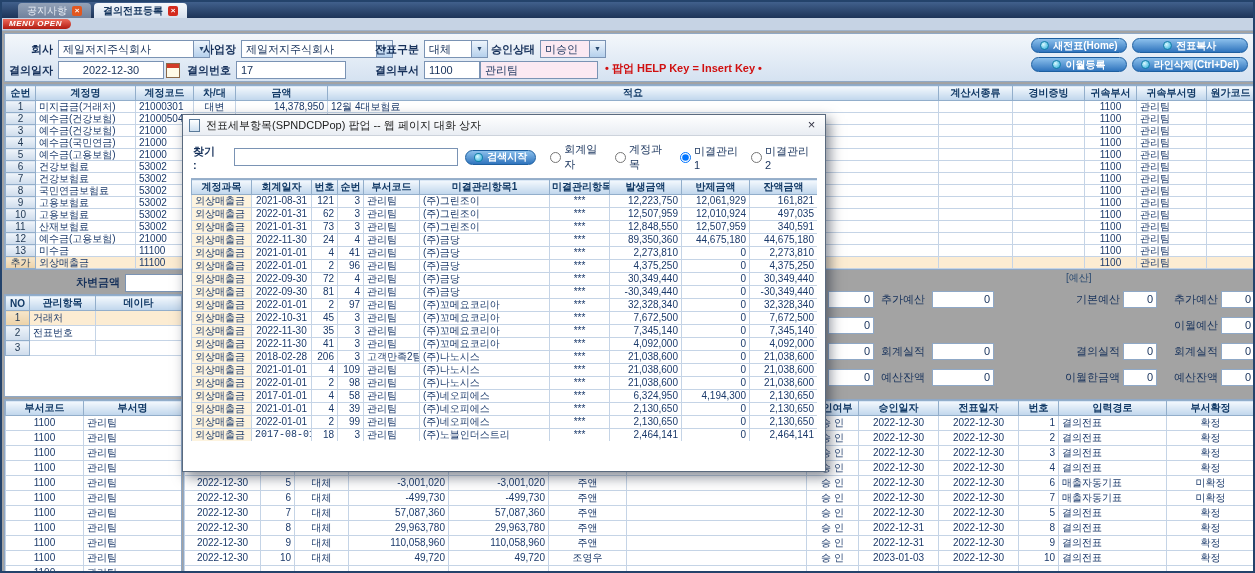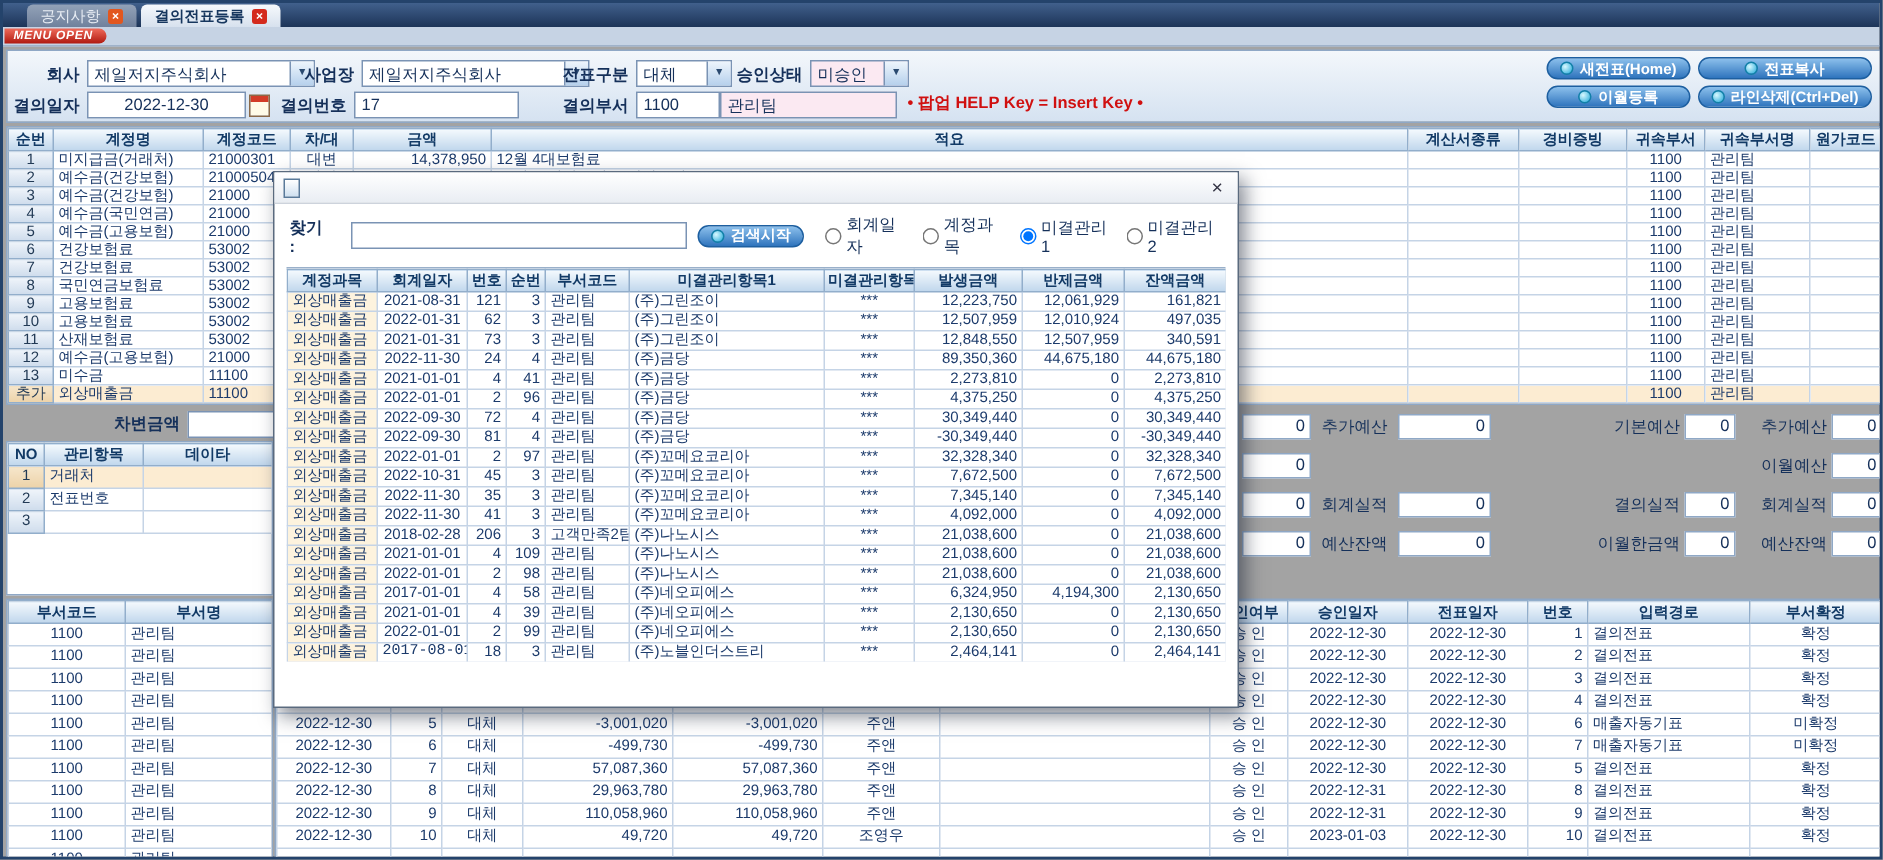--- a/index.html
+++ b/index.html
@@ -405,20 +405,21 @@
           <tr>
             <td class="rowhead" style="text-align: center;">3</td>
             <td style="text-align: left;"></td>
             <td style="text-align: left;"></td>
           </tr>
         </tbody>
     </table>
   </div>
 
   <div class="budget">
+    <div class="bud-h">[예산]</div>
     <div class="brow">
       <span class="bbox b1">0</span>
       <span class="blab bl2">추가예산</span>
       <span class="bbox b2">0</span>
       <span class="blab bl3">기본예산</span>
       <span class="bbox b3">0</span>
       <span class="blab bl4">추가예산</span>
       <span class="bbox b4">0</span>
     </div>
     <div class="brow">
@@ -711,20 +712,21 @@
             <td style="text-align: left;"></td>
             <td style="text-align: center;"></td>
           </tr>
         </tbody>
     </table>
   </div>
 
   <div class="popup">
     <div class="popup-title">
       <span class="docico"></span>
+      <span>전표세부항목(SPNDCDPop) 팝업 -- 웹 페이지 대화 상자</span>
       <span class="popup-close">×</span>
     </div>
     <div class="searchrow">
       <span class="flabel">찾기 :</span>
       <input type="text" style="">
       <span class="pillbtn" style="min-width:70px;">
         <span class="ico"></span>
         <span>검색시작</span>
       </span>
       <span class="radios">

